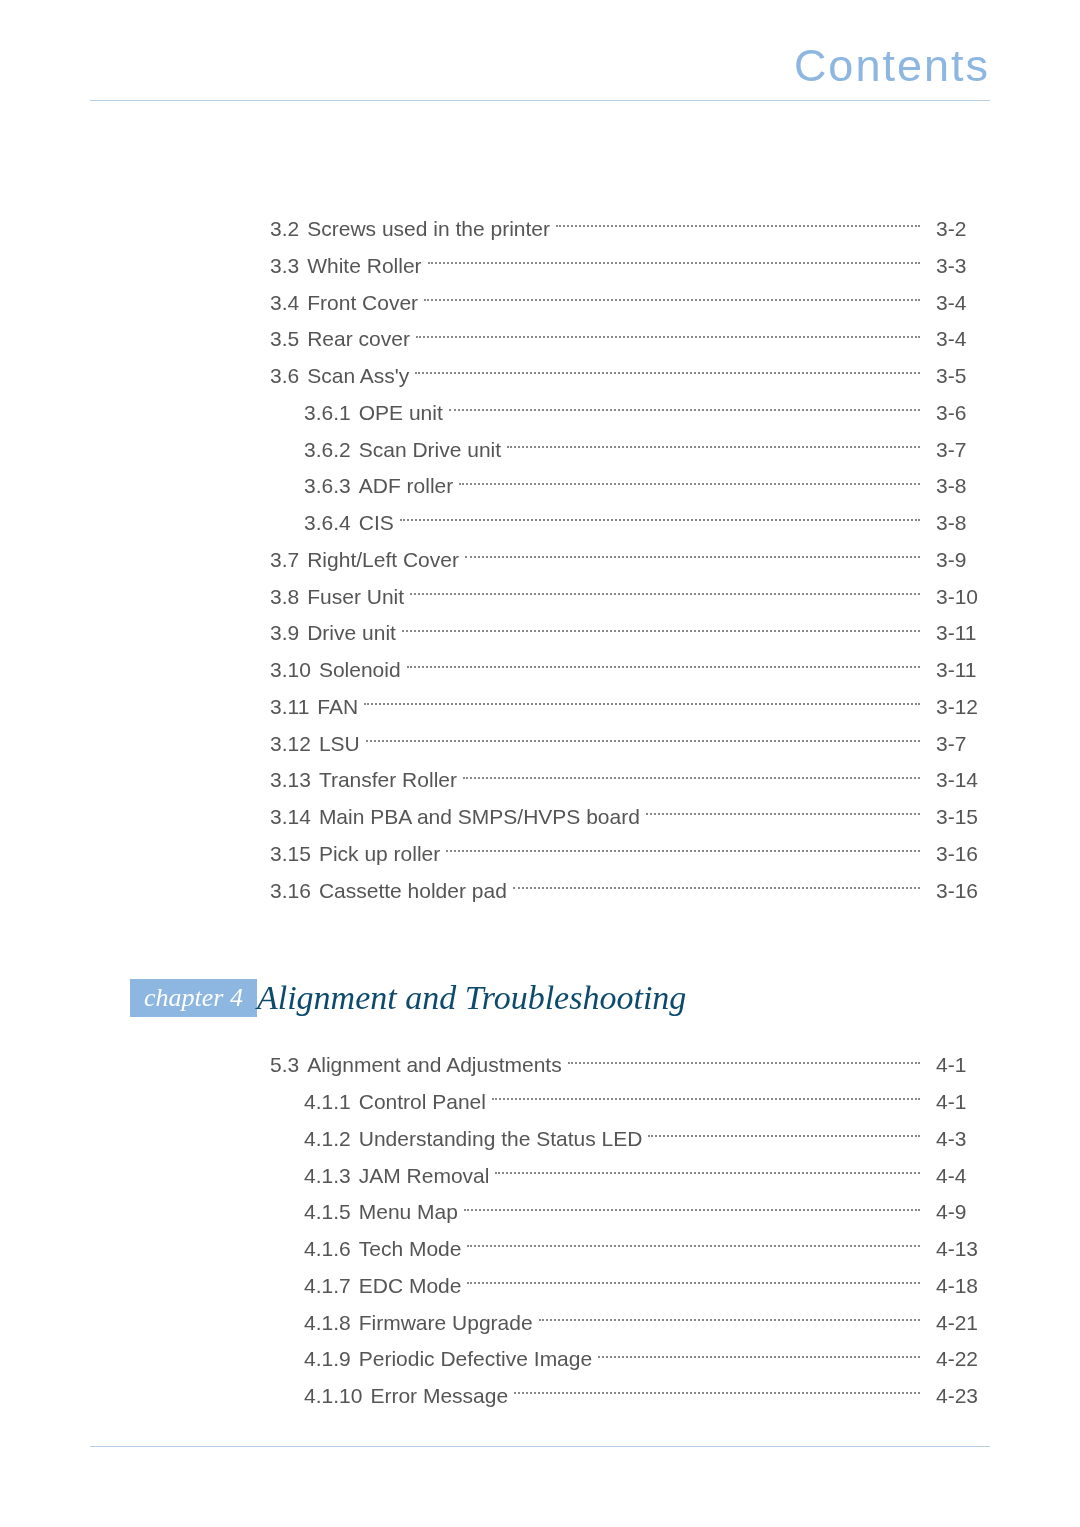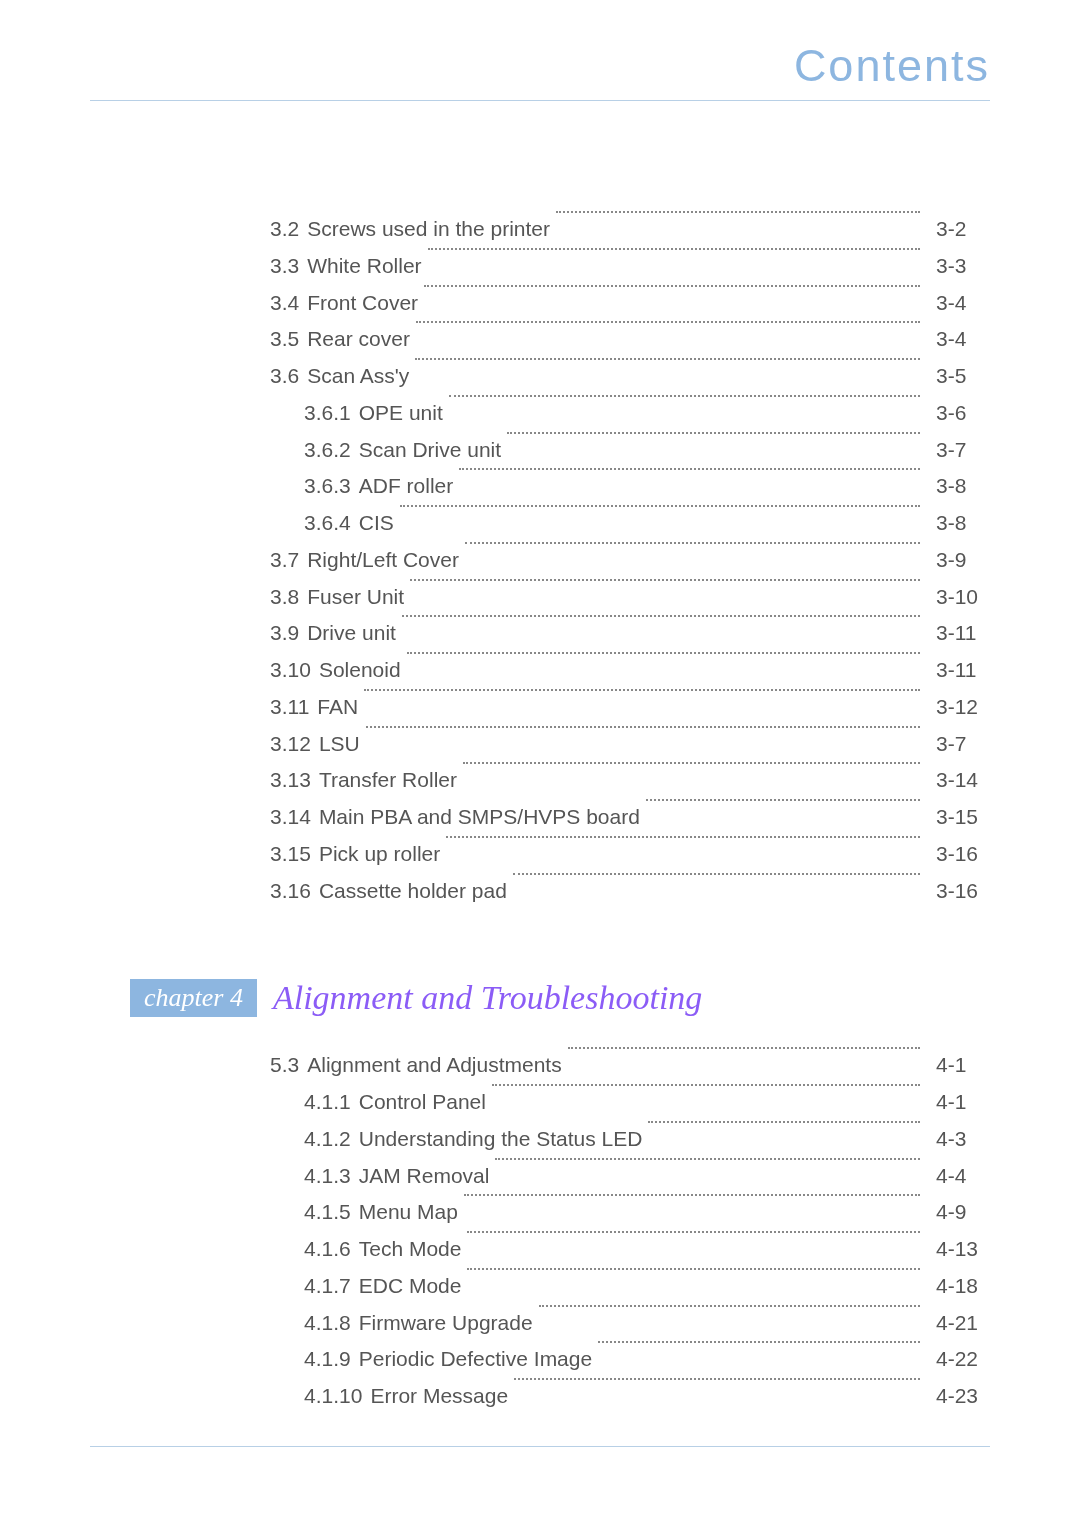--- a/index.html
+++ b/index.html
@@ -23,21 +23,21 @@
     padding-bottom: 8px;
     border-bottom: 1px solid #b8d0e6;
     margin-bottom: 110px;
   }
   .toc-block {
     margin-left: 180px;
     margin-right: 10px;
   }
   .toc-row {
     display: flex;
-    align-items: flex-start;
+    align-items: center;
     font-size: 21px;
     line-height: 1.75;
     color: #555;
   }
   .toc-row.indent-1 { padding-left: 34px; }
   .toc-title {
     white-space: nowrap;
   }
   .toc-num { margin-right: 8px; }
   .dots {
@@ -51,35 +51,34 @@
     min-width: 54px;
     text-align: left;
     padding-left: 10px;
   }
   .chapter-heading {
     display: flex;
     align-items: center;
     margin-top: 70px;
     margin-bottom: 30px;
     margin-left: 40px;
-    gap: 16px;
   }
   .chapter-badge {
     background: #8db6e0;
     color: #fff;
     font-style: italic;
     font-family: Georgia, 'Times New Roman', serif;
     font-size: 26px;
     padding: 4px 14px;
   }
   .chapter-title {
     font-style: italic;
     font-family: Georgia, 'Times New Roman', serif;
     font-size: 34px;
-    color: #8b5cf6;
+    color: #0c4a6e;
     font-weight: 400;
   }
   .footer-line {
     position: absolute;
     bottom: 80px;
     left: 90px;
     right: 90px;
     border-top: 1px solid #b8d0e6;
   }
 </style>

